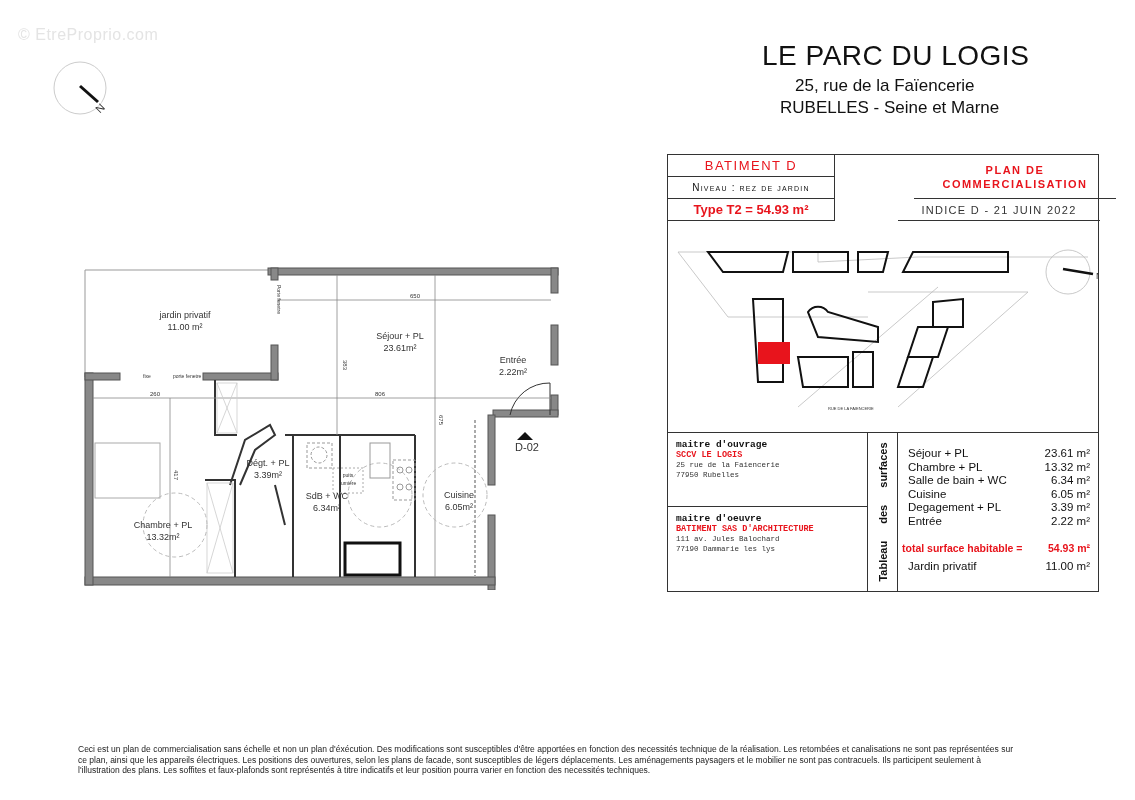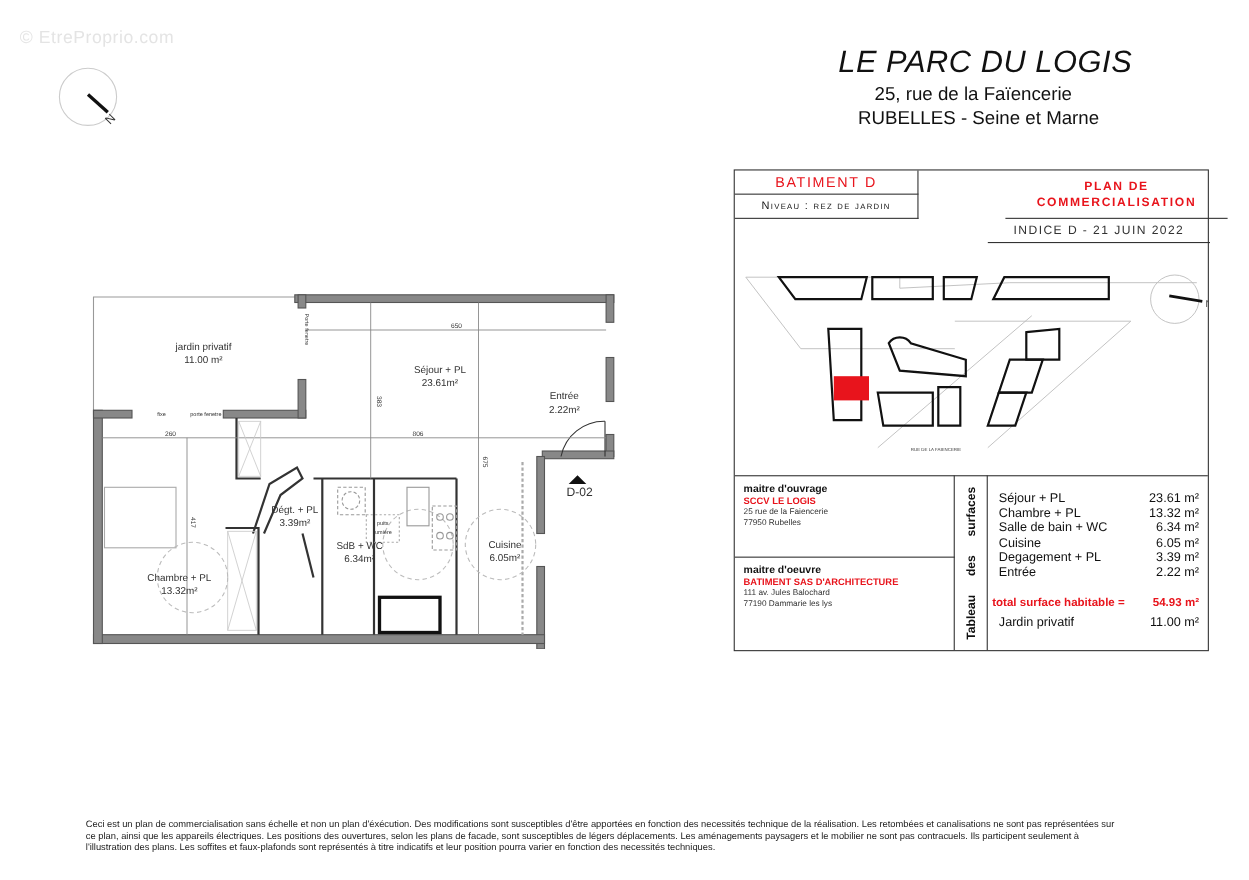--- a/index.html
+++ b/index.html
@@ -1,36 +1,36 @@
 <!DOCTYPE html>
 <html><head>
 <meta charset="utf-8">
 <style>
   html, body { margin:0; padding:0; background:#ffffff; }
   body { width:1135px; height:800px; position:relative; overflow:hidden; font-family:"Liberation Sans", sans-serif; color:#111; }
   .abs { position:absolute; }
   .watermark { left:18px; top:26px; font-size:16px; color:#e4e4e4; letter-spacing:0.5px; }
   .compass-small { left:52px; top:60px; width:56px; height:56px; }
-  .title { left:762px; top:40px; font-size:28px; font-style:italic; letter-spacing:0.5px; }
+  .title { left:762px; top:40px; font-size:28px; letter-spacing:0.5px; }
   .addr1 { left:795px; top:76px; font-size:17px; }
   .addr2 { left:780px; top:98px; font-size:17px; }
 
   .cartouche { left:667px; top:154px; width:432px; height:438px; border:1.5px solid #333; box-sizing:border-box; }
   .cell { position:absolute; box-sizing:border-box; border-right:1.5px solid #333; border-bottom:1.5px solid #333; display:flex; align-items:center; justify-content:center; }
   .red { color:#e8141c; }
   .bat { font-size:13px; letter-spacing:1.5px; font-weight:normal; }
   .niveau { font-size:10px; letter-spacing:1.2px; font-variant:small-caps; }
   .typet2 { font-size:13px; font-weight:bold; }
   .d02 { font-size:30px; }
   .plan { font-size:11px; letter-spacing:1.5px; text-align:center; line-height:14px; }
   .indice { font-size:11px; letter-spacing:1.3px; color:#333; }
 
   .site-plan { left:0; top:72px; width:430px; height:205px; }
   .info-left { position:absolute; left:0; top:277px; width:200px; height:159px; box-sizing:border-box; border-right:1.5px solid #333; border-top:1.5px solid #333; }
-  .mo-box { position:absolute; left:0; width:200px; box-sizing:border-box; padding:6px 8px; }
+  .mo-box { position:absolute; left:0; width:200px; box-sizing:border-box; padding:6px 8px;font-family:Liberation Mono, monospace; }
   .mo-title { font-size:9.5px; font-weight:bold; }
   .mo-name { font-size:8.5px; font-weight:bold; margin-top:0; }
   .mo-line { font-size:7.5px; color:#333; line-height:10px; }
   .vert { position:absolute; left:200px; top:277px; width:30px; height:159px; box-sizing:border-box; border-right:1.5px solid #333; border-top:1.5px solid #333; }
   .vert-text { position:absolute; left:50%; top:50%; transform:translate(-50%,-50%) rotate(-90deg); font-size:11px; font-weight:bold; white-space:nowrap; word-spacing:14px; }
   .surf { position:absolute; left:230px; top:277px; width:200px; height:159px; box-sizing:border-box; border-top:1.5px solid #333; padding:14px 8px 0 10px; }
   .srow { display:flex; justify-content:space-between; font-size:11.5px; line-height:13.5px; }
   .stotal { display:flex; justify-content:space-between; font-size:10.5px; font-weight:bold; margin-top:14px; margin-left:-6px;text-align:center; }
   .sjardin { display:flex; justify-content:space-between; font-size:11.5px; margin-top:6px; }
 
@@ -159,20 +159,21 @@
 
   <text x="202" y="20" font-size="5" class="lbl" transform="rotate(90 202 20)">Porte fenetre</text>
   <text x="98" y="113" font-size="5" class="lbl">porte fenetre</text>
   <text x="68" y="113" font-size="5" class="lbl">fixe</text>
   <text x="452" y="186" font-size="11" text-anchor="middle" fill="#111" class="lbl">D-02</text>
 </svg>
 
 <div class="abs cartouche">
   <div class="cell red bat" style="left:0;top:0;width:167px;height:22px;">BATIMENT D</div>
   <div class="cell niveau" style="left:0;top:22px;width:167px;height:22px;">Niveau : rez de jardin</div>
+  <div class="cell red typet2" style="left:0;top:44px;width:167px;height:22px;">Type T2 = 54.93 m²</div>
   <div class="cell red plan" style="left:246px;top:0;width:202px;height:44px;border-right:none;flex-direction:column;font-weight:bold;">
     <span>PLAN DE</span>
     <span>COMMERCIALISATION</span>
   </div>
   <div class="cell indice" style="left:230px;top:44px;width:202px;height:22px;border-right:none;">INDICE D - 21 JUIN 2022</div>
 
   <svg class="abs site-plan" viewBox="0 0 430 205">
     <g fill="none" stroke="#bbb" stroke-width="0.8">
       <polyline points="10,25 150,25 150,35 250,30 420,30"></polyline>
       <polyline points="10,25 60,90 200,90"></polyline>

